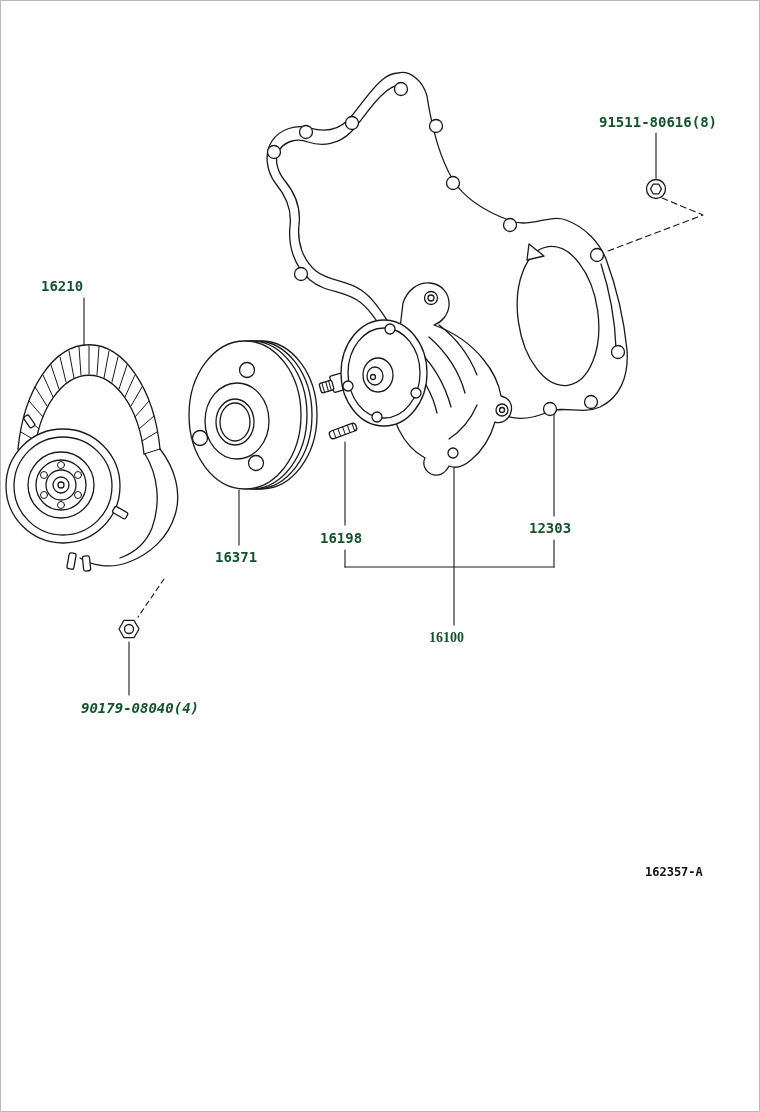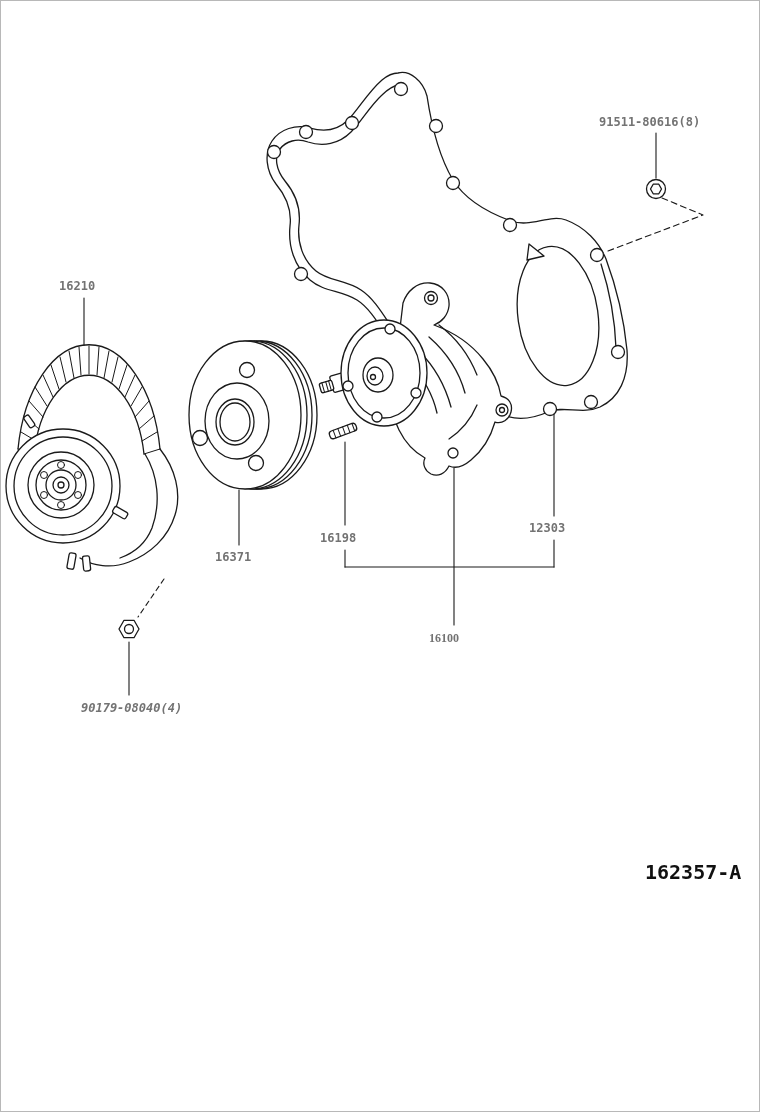--- a/index.html
+++ b/index.html
@@ -3,25 +3,25 @@
 <meta charset="utf-8">
 <style>
   html,body { margin:0; padding:0; background:#ffffff; }
   .page {
     position:relative; width:760px; height:1112px;
     background:#ffffff; border:1px solid #b8b8b8; box-sizing:border-box;
     font-family:"DejaVu Sans Mono", monospace; overflow:hidden;
   }
   .art { position:absolute; left:0; top:0; width:760px; height:1112px; }
   .part-label {
-    position:absolute; font-weight:bold; font-size:12px; line-height:20px;
-    color:#737373; white-space:nowrap;
+    position:absolute; font-weight:bold; font-size:14px; line-height:20px;
+    color:#14532d; white-space:nowrap;
   }
   .figure-code {
-    position:absolute; font-weight:bold; font-size:20px; line-height:20px;
+    position:absolute; font-weight:bold; font-size:12px; line-height:20px;
     color:#111; white-space:nowrap;
   }
 </style>
 </head>
 <body>
 
 <div class="page">
 
   <svg class="art" viewBox="0 0 760 1112" fill="none" stroke="#1a1a1a" stroke-width="1.3" stroke-linecap="round" stroke-linejoin="round">
 
@@ -211,21 +211,21 @@
       <line x1="553" y1="413" x2="553" y2="515"></line>
       <line x1="344" y1="549" x2="344" y2="566"></line>
       <line x1="553" y1="539" x2="553" y2="566"></line>
       <line x1="344" y1="566" x2="553" y2="566"></line>
       <line x1="453" y1="467" x2="453" y2="624"></line>
       <line x1="163" y1="578" x2="137" y2="616" stroke-dasharray="5 4"></line>
       <line x1="128" y1="641" x2="128" y2="694"></line>
     </g>
   </svg>
 
-  <div class="part-label" style="left:58px;  top:275px;">16210</div>
+  <div class="part-label" style="left:40px;  top:275px;">16210</div>
   <div class="part-label" style="left:598px; top:111px;">91511-80616(8)</div>
   <div class="part-label" style="left:214px; top:546px;">16371</div>
   <div class="part-label" style="left:319px; top:527px;">16198</div>
   <div class="part-label" style="left:528px; top:517px;">12303</div>
   <div class="part-label" style="left:428px; top:627px;font-family:Liberation Serif, serif;">16100</div>
   <div class="part-label" style="left:80px;  top:697px;font-style:italic;">90179-08040(4)</div>
 
   <div class="figure-code" style="left:644px; top:861px;">162357-A</div>
 
 </div>

